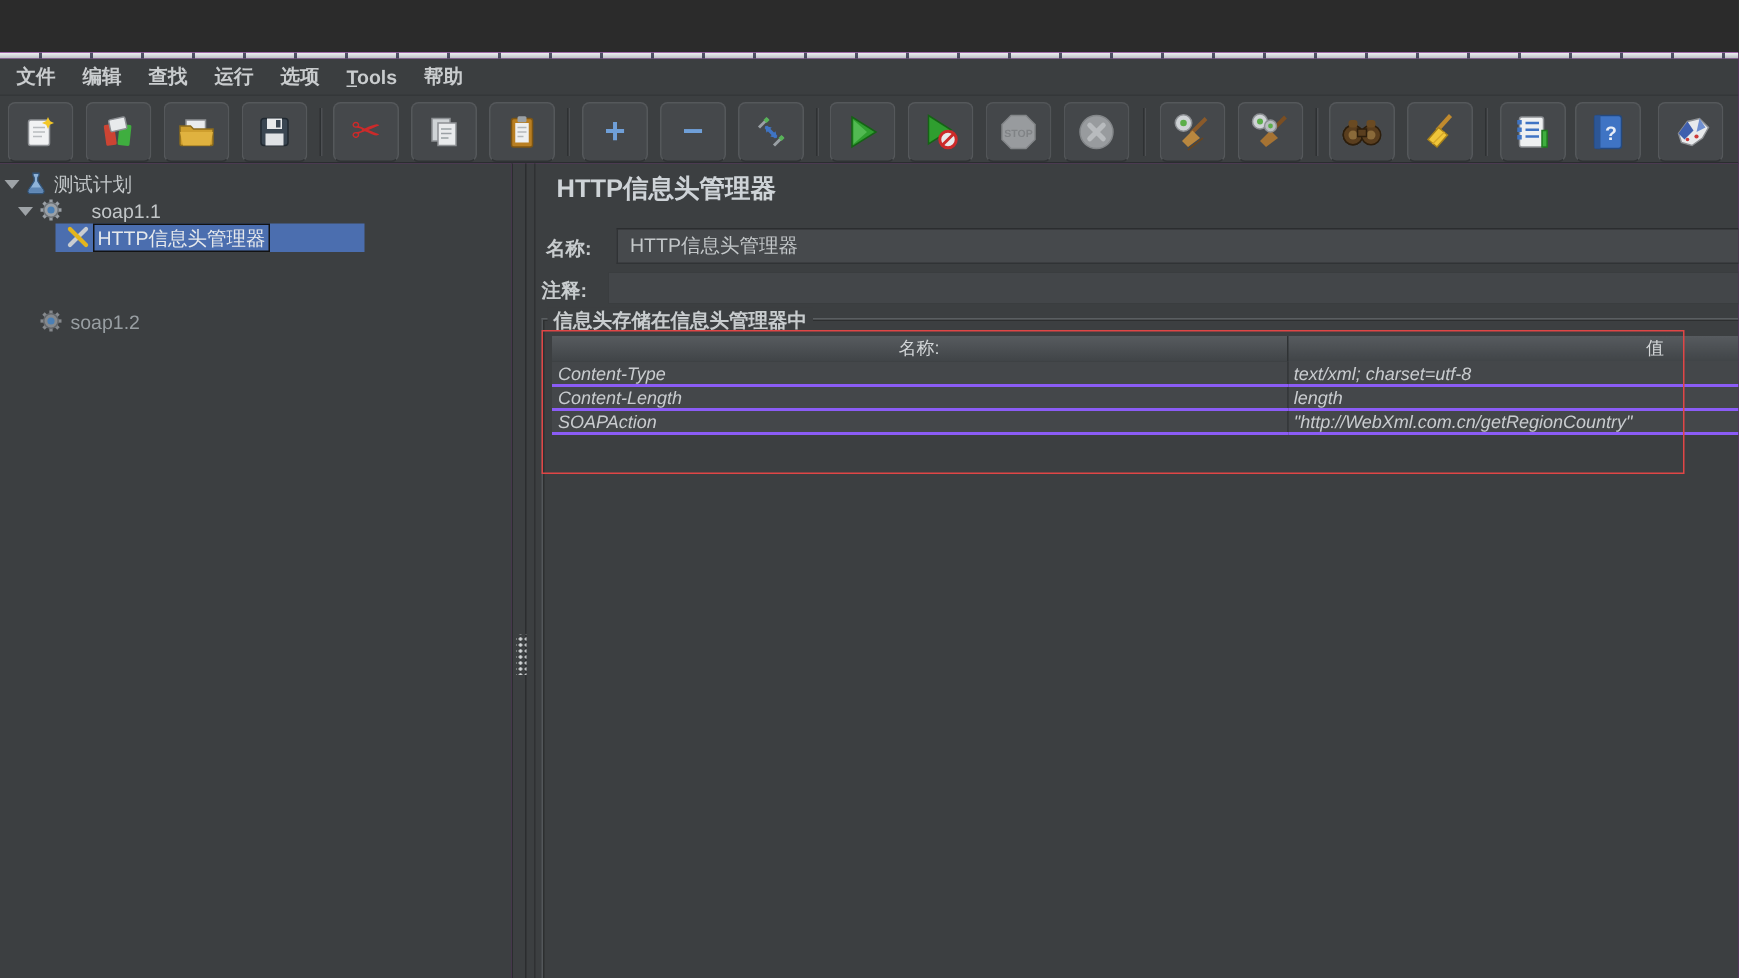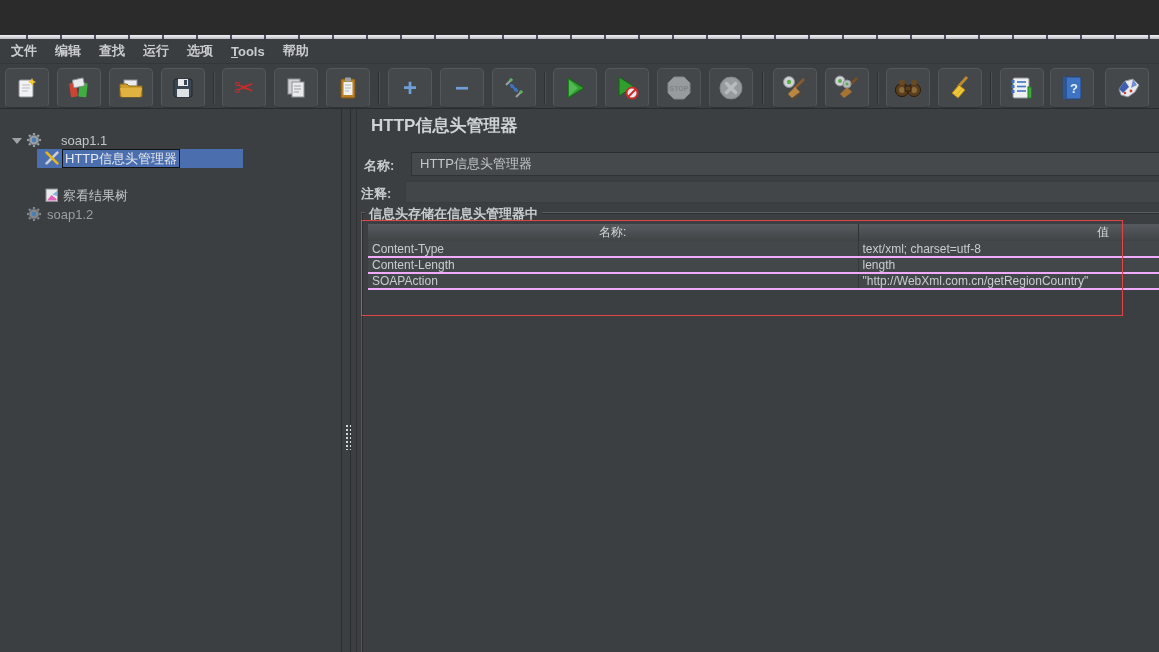--- a/index.html
+++ b/index.html
@@ -95,22 +95,22 @@
   .tbl-clip { position:absolute; left:11px; top:115px; width:792px; height:66px; overflow:hidden; }
   .tbl { width:980px; border-collapse:collapse; table-layout:fixed; }
   .tbl th {
     width:490px; height:17px; font-size:12px; font-weight:normal; color:#d3d6d8;
     background:linear-gradient(#575b5f,#404447); border-right:1px solid #2f3234;
     text-align:center; padding:0;
   }
   .tbl th:last-child { border-right:none; }
   .tbl td {
     height:16px; font-size:12px; color:#c9cccf; background:#44474a;
-    border-bottom:2px solid #f0abfc; border-right:1px solid #35383b;
-    padding:0 0 0 4px; white-space:nowrap; overflow:hidden;
+    border-bottom:2px solid #8b5cf6; border-right:1px solid #35383b;
+    padding:0 0 0 4px; white-space:nowrap; overflow:hidden;font-style:italic;
   }
   .tbl td:last-child { border-right:none; }
 
   
   .annotation {
     position:absolute; left:4px; top:111px; width:762px; height:96px;
     border:1px solid #e04646; z-index:5; pointer-events:none;
   }
 </style>
 </head>
@@ -310,20 +310,28 @@
         <circle cx="18" cy="16" r="1.4" fill="#cc3a3a"></circle>
         <circle cx="12" cy="18" r="1.2" fill="#cc3a3a"></circle>
       </svg>
     </div>
   </div>
 
   <div class="content">
 
     <div class="tree">
 
+      <div class="tree-row" style="top:4px">
+        <span class="tree-arrow" style="left:3px"></span>
+        <svg class="tree-ic" style="left:16px" viewBox="0 0 16 16">
+          <path d="M6 1.5h4v1.5l-.8 1.5v2.2l3.9 6c.6 1-.1 2.3-1.3 2.3H4.2c-1.2 0-1.9-1.3-1.3-2.3l3.9-6V4.5L6 3z" fill="#8fb3d9" stroke="#33557a" stroke-width=".9"></path>
+          <path d="M4.5 11h7l1.3 2.2c.3.6-.1 1.3-.8 1.3H4c-.7 0-1.1-.7-.8-1.3z" fill="#5f87b5"></path>
+        </svg>
+        <span class="tree-label" style="left:36px">测试计划</span>
+      </div>
 
       <div class="tree-row" style="top:22px">
         <span class="tree-arrow" style="left:12px"></span>
         <svg class="tree-ic" style="left:26px" viewBox="0 0 16 16">
           <g stroke="#9aa0a6" stroke-width="2.2">
               <line x1="8" y1="1" x2="8" y2="15"></line>
               <line x1="1" y1="8" x2="15" y2="8"></line>
               <line x1="3" y1="3" x2="13" y2="13"></line>
               <line x1="13" y1="3" x2="3" y2="13"></line>
             </g>
@@ -336,28 +344,20 @@
       <div class="tree-row" style="top:40px">
         <span class="sel-bg"></span>
         <svg class="tree-ic" style="left:44px" viewBox="0 0 16 16">
           <rect x="6.6" y="-1" width="2.8" height="18" rx="1.4" fill="#c9cdd1" transform="rotate(45 8 8)"></rect>
           <rect x="6.6" y="-1" width="2.8" height="18" rx="1.4" fill="#e3b51e" transform="rotate(-45 8 8)"></rect>
         </svg>
         <span class="tree-label focused" style="left:62px">HTTP信息头管理器</span>
       </div>
 
 
-      <div class="tree-row" style="top:77px">
-        <svg class="tree-ic" style="left:44px" viewBox="0 0 16 16">
-          <rect x="2" y="2" width="11.5" height="12.5" fill="#e8eaec" stroke="#8b8f93"></rect>
-          <path d="M3 13.5l4.5-5.5 5 4v1.5z" fill="#e261b8"></path>
-          <path d="M8.5 7.5L13 4v5z" fill="#7fb0e0"></path>
-        </svg>
-        <span class="tree-label" style="left:63px">察看结果树</span>
-      </div>
 
       <div class="tree-row" style="top:96px">
         <svg class="tree-ic" style="left:26px" viewBox="0 0 16 16">
           <g stroke="#85898d" stroke-width="2.2">
               <line x1="8" y1="1" x2="8" y2="15"></line>
               <line x1="1" y1="8" x2="15" y2="8"></line>
               <line x1="3" y1="3" x2="13" y2="13"></line>
               <line x1="13" y1="3" x2="3" y2="13"></line>
             </g>
           <circle cx="8" cy="8" r="4.8" fill="#85898d" stroke="#63676b"></circle>

